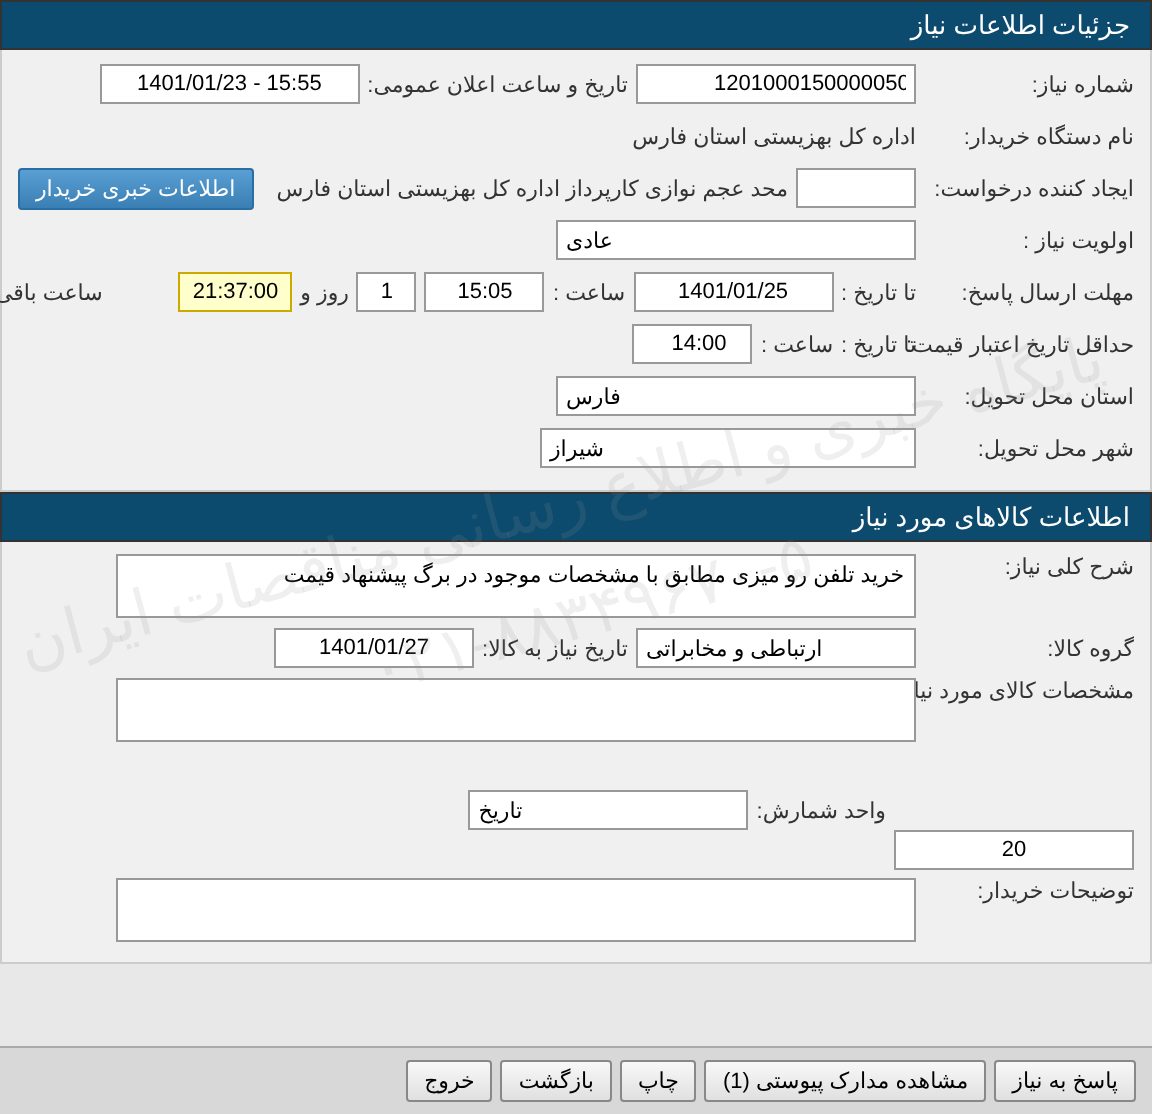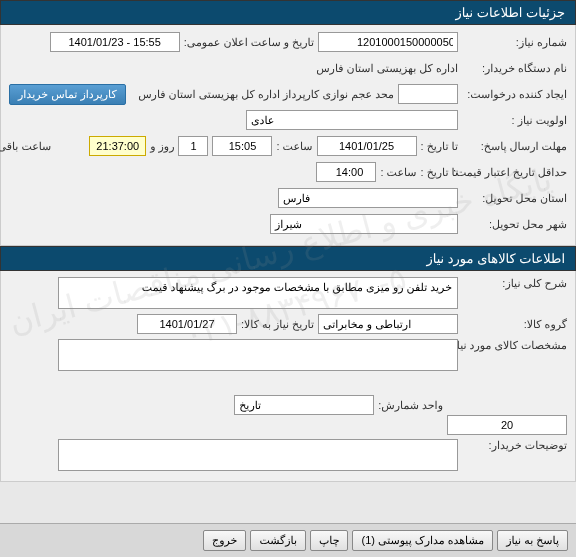--- a/index.html
+++ b/index.html
@@ -145,26 +145,26 @@
   <div class="row">
     <span class="label label-col">نام دستگاه خریدار:</span>
     <span class="label">اداره کل بهزیستی استان فارس</span>
   </div>
 
   <div class="row">
     <span class="label label-col">ایجاد کننده درخواست:</span>
     <input class="input" style="width: 60px;">
     <span class="label">محد عجم نوازی کارپرداز اداره کل بهزیستی استان فارس</span>
     <span class="spacer"></span>
-    <button class="btn btn-blue">کارپرداز تماس خریدار</button>
+    <button class="btn btn-blue">اطلاعات خبری خریدار</button>
   </div>
 
   <div class="row">
     <span class="label label-col">اولویت نیاز :</span>
-    <span class="readonly" style="width:212px;justify-content:flex-end">عادی</span>
+    <span class="readonly" style="width:180px;justify-content:flex-end">عادی</span>
   </div>
 
   <div class="row">
     <span class="label label-col">مهلت ارسال پاسخ:</span>
     <span class="label">تا تاریخ :</span>
     <input class="input input-ltr" style="width: 100px;" value="1401/01/25">
     <span class="label">ساعت :</span>
     <input class="input input-ltr" style="width: 60px;" value="15:05">
     <input class="input input-ltr" style="width: 30px;" value="1">
     <span class="label">روز و</span>

